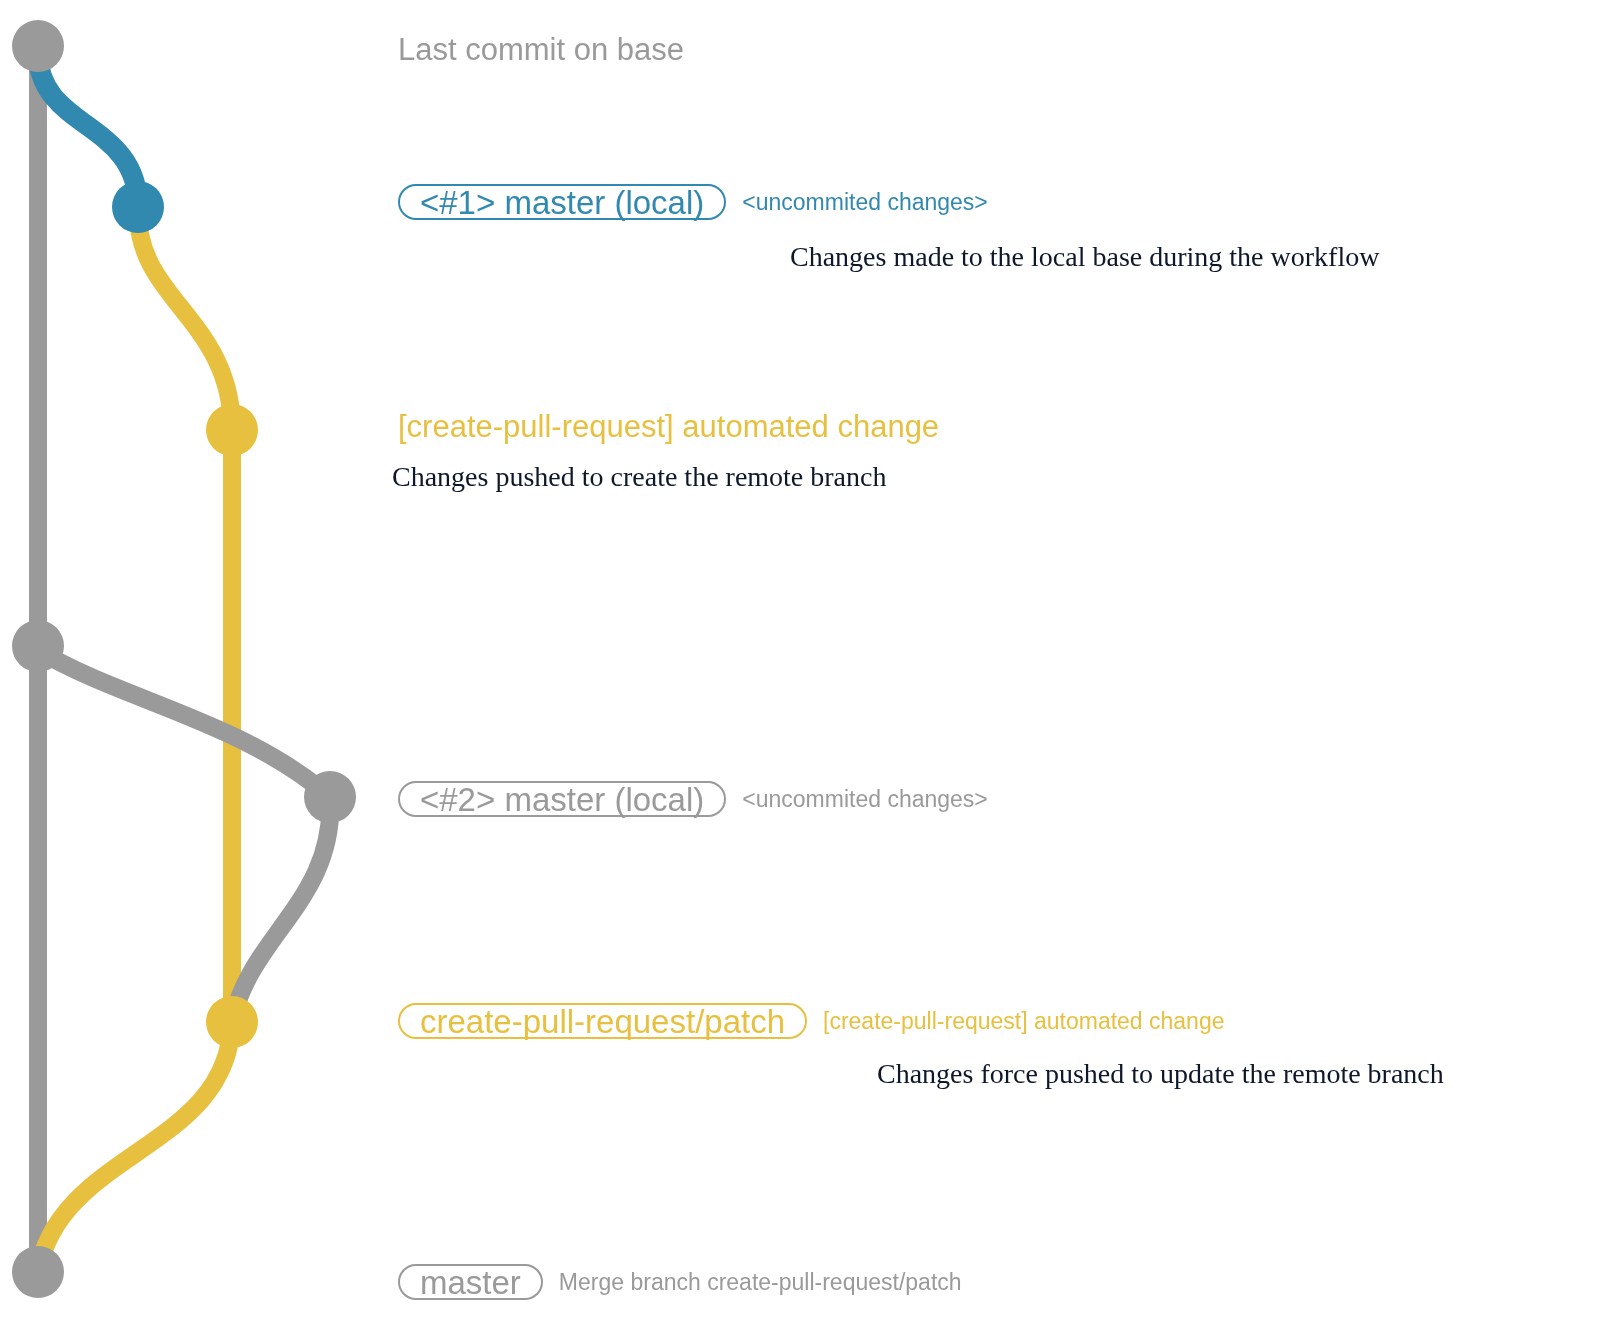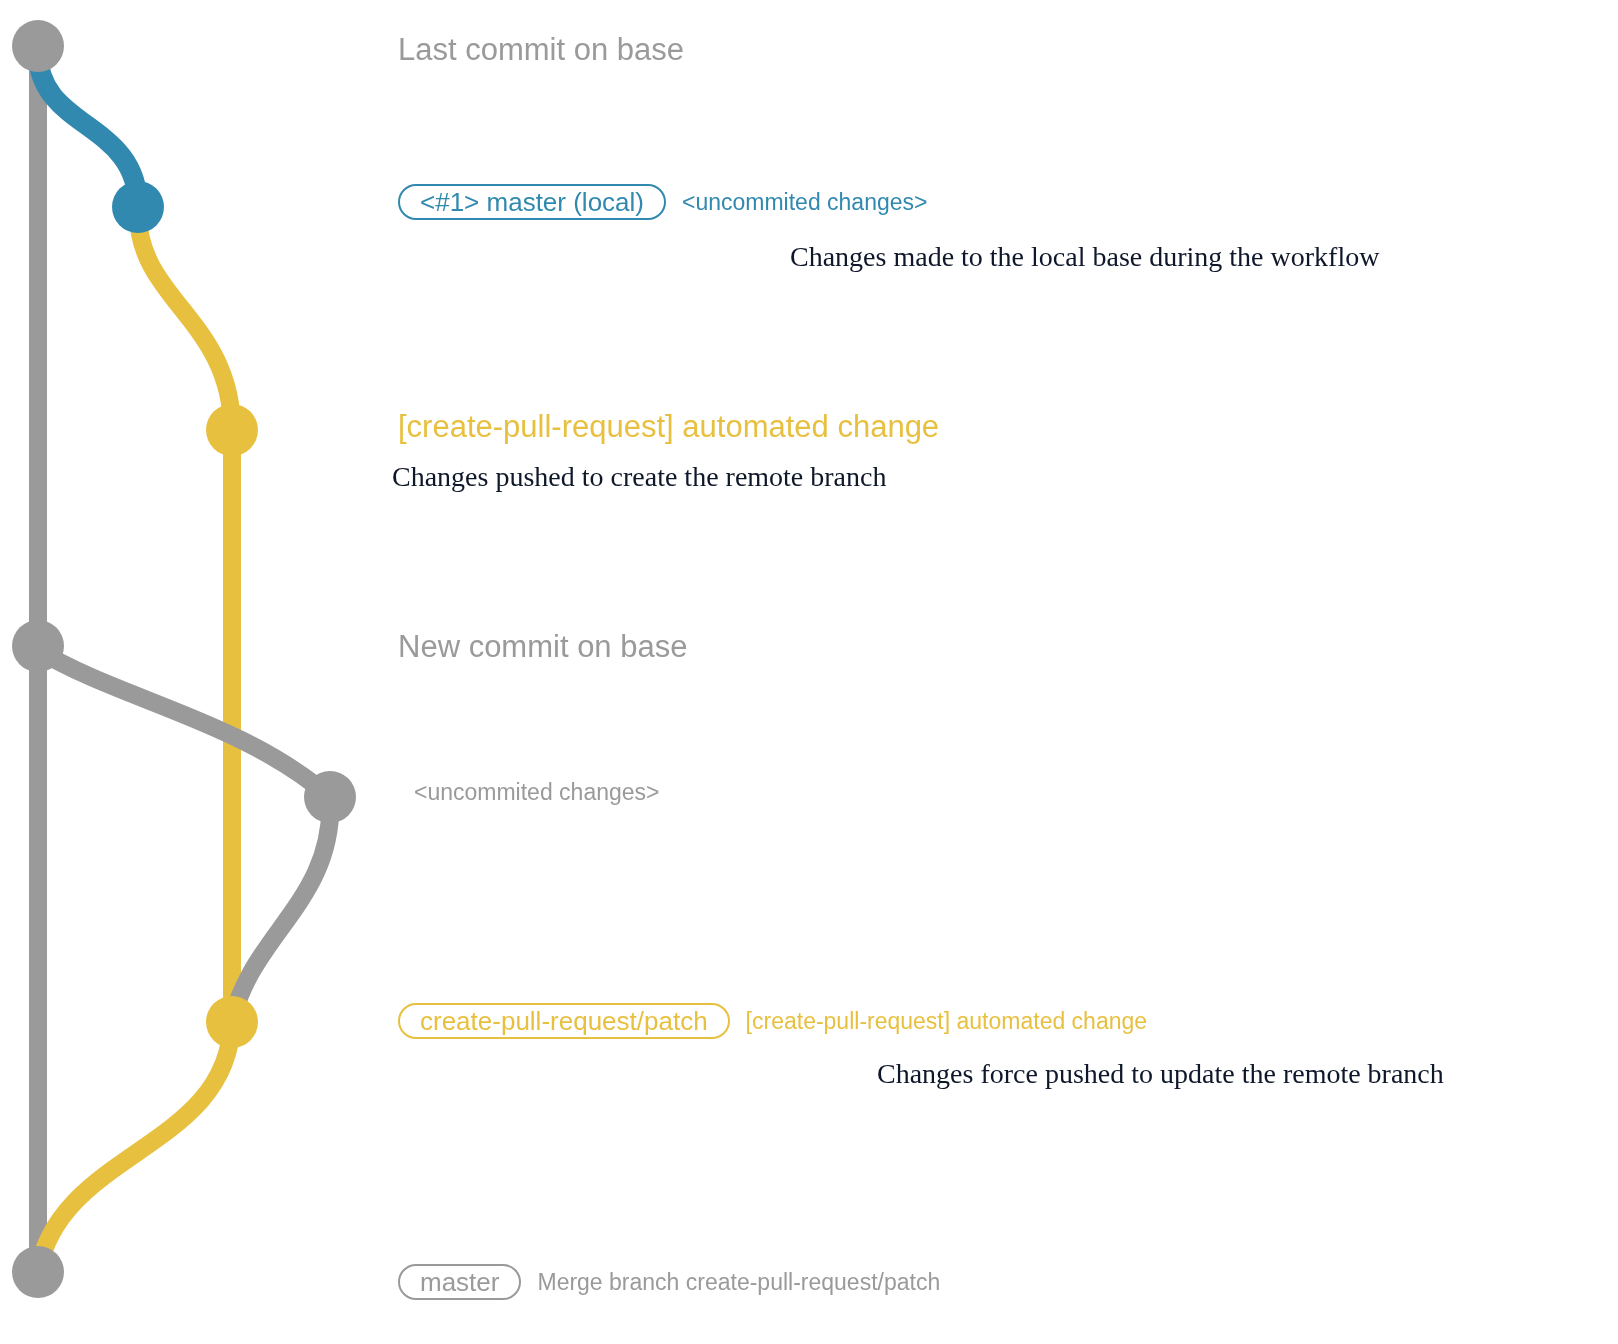--- a/index.html
+++ b/index.html
@@ -29,21 +29,21 @@
     white-space: nowrap;
   }
   .pill {
     display: inline-flex;
     align-items: center;
     justify-content: center;
     border: 2px solid currentColor;
     border-radius: 26px;
     height: 34px;
     padding: 16px 20px;
-    font-size: 26px;
+    font-size: 33px;
     line-height: 1;
     box-sizing: border-box;
     background: transparent;
   }
   .subject {
     font-size: 23px;
     line-height: 1;
     margin-left: 16px;
   }
   .plain-subject {
@@ -100,25 +100,23 @@
     <span class="pill c-blue">&lt;#1&gt; master (local)</span>
     <span class="subject c-blue">&lt;uncommited changes&gt;</span>
   </div>
   <div class="desc" style="left:790px; top:243px;">Changes made to the local base during the workflow</div>
 
   <div class="row" style="left:398px; top:411px;">
     <span class="plain-subject c-yellow">[create-pull-request] automated change</span>
   </div>
   <div class="desc" style="left:392px; top:463px;">Changes pushed to create the remote branch</div>
 
-  <div class="row" style="left:398px; top:631px;">
-    <span class="plain-subject c-gray">New commit on base</span>
-  </div>
 
   <div class="row" style="left:398px; top:781px;">
+    <span class="pill c-gray">&lt;#2&gt; master (local)</span>
     <span class="subject c-gray">&lt;uncommited changes&gt;</span>
   </div>
 
   <div class="row" style="left:398px; top:1003px;">
     <span class="pill c-yellow">create-pull-request/patch</span>
     <span class="subject c-yellow">[create-pull-request] automated change</span>
   </div>
   <div class="desc" style="left:877px; top:1060px;">Changes force pushed to update the remote branch</div>
 
   <div class="row" style="left:398px; top:1264px;">

